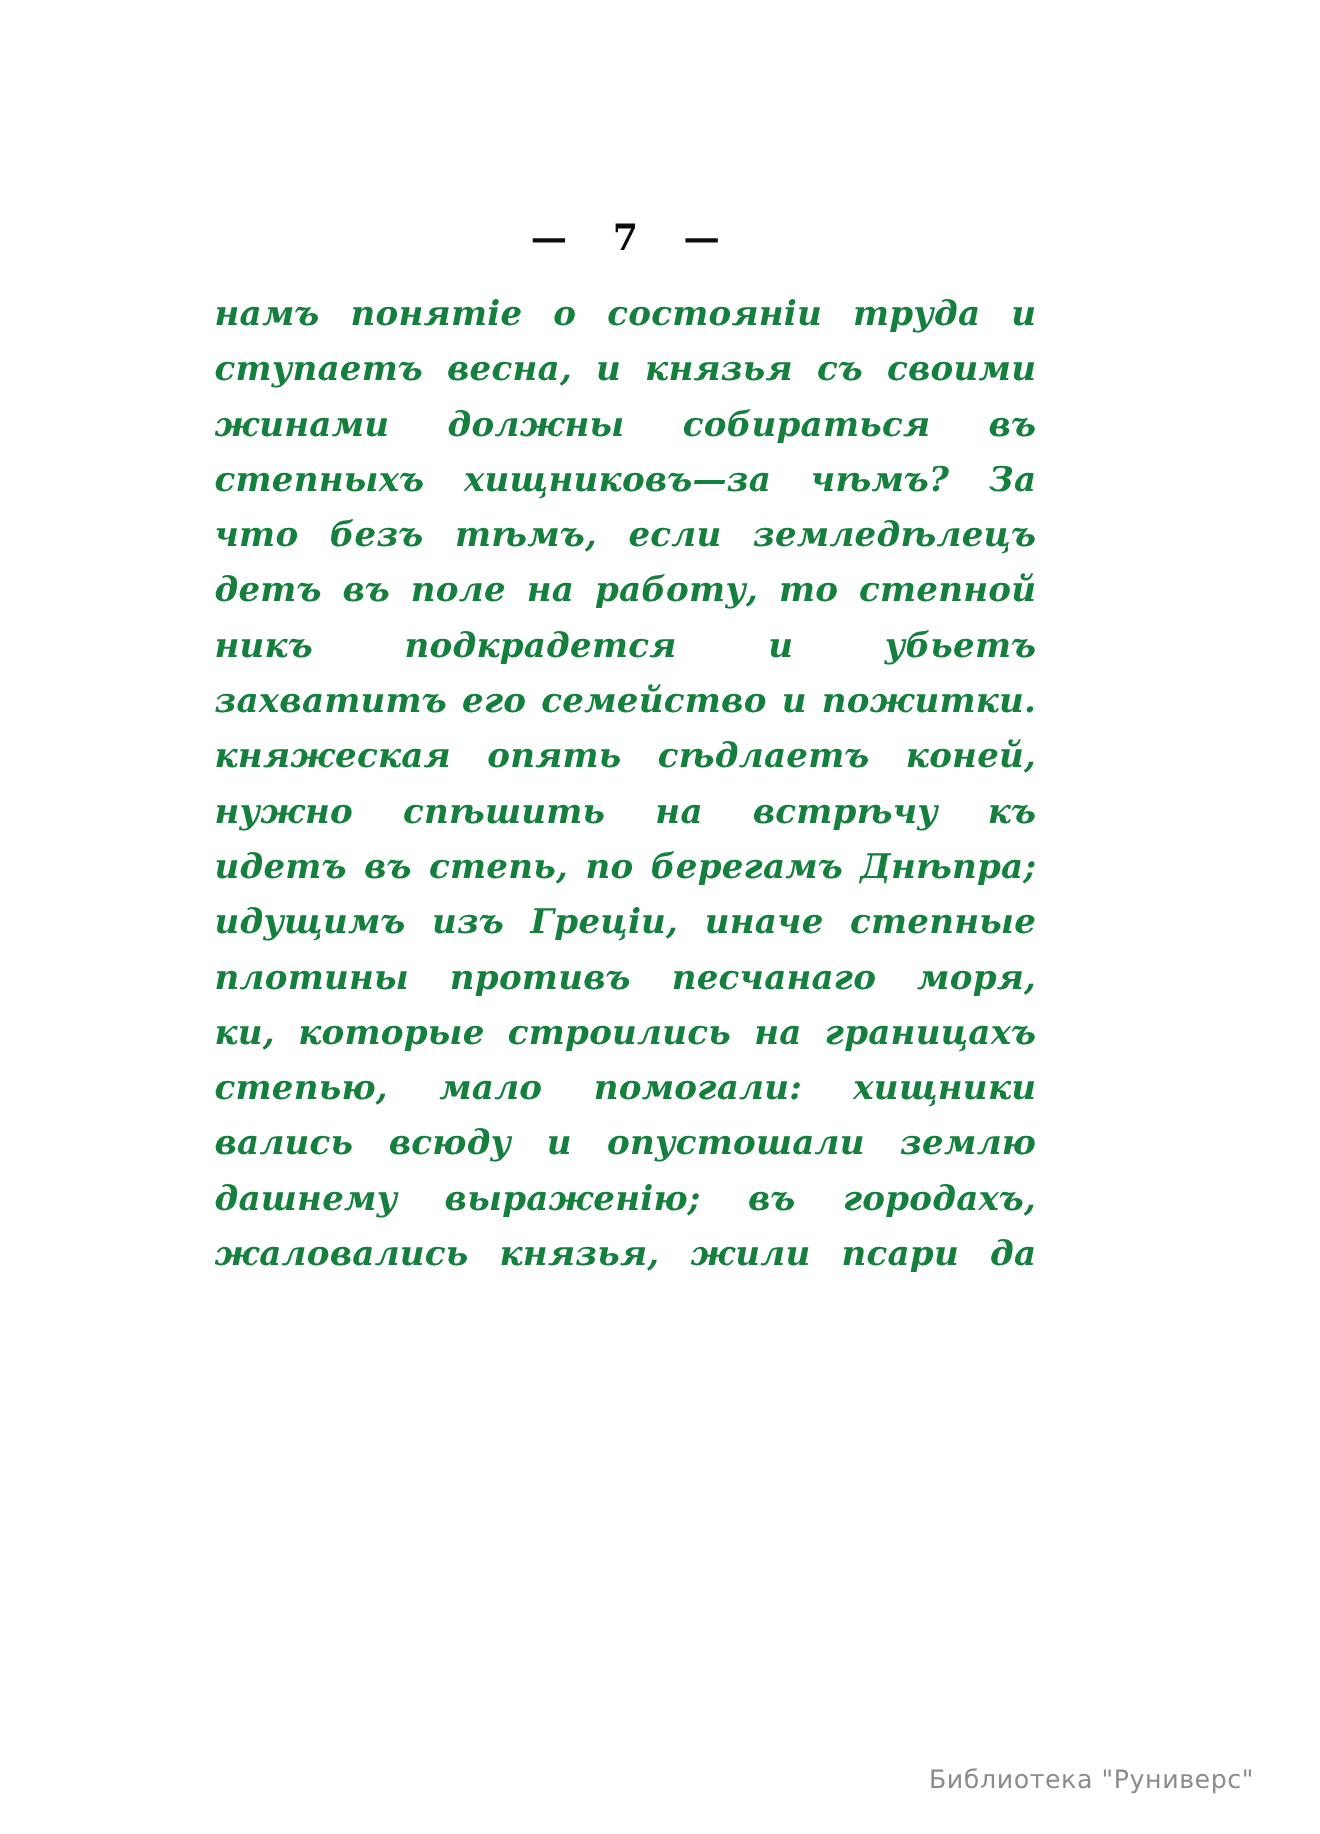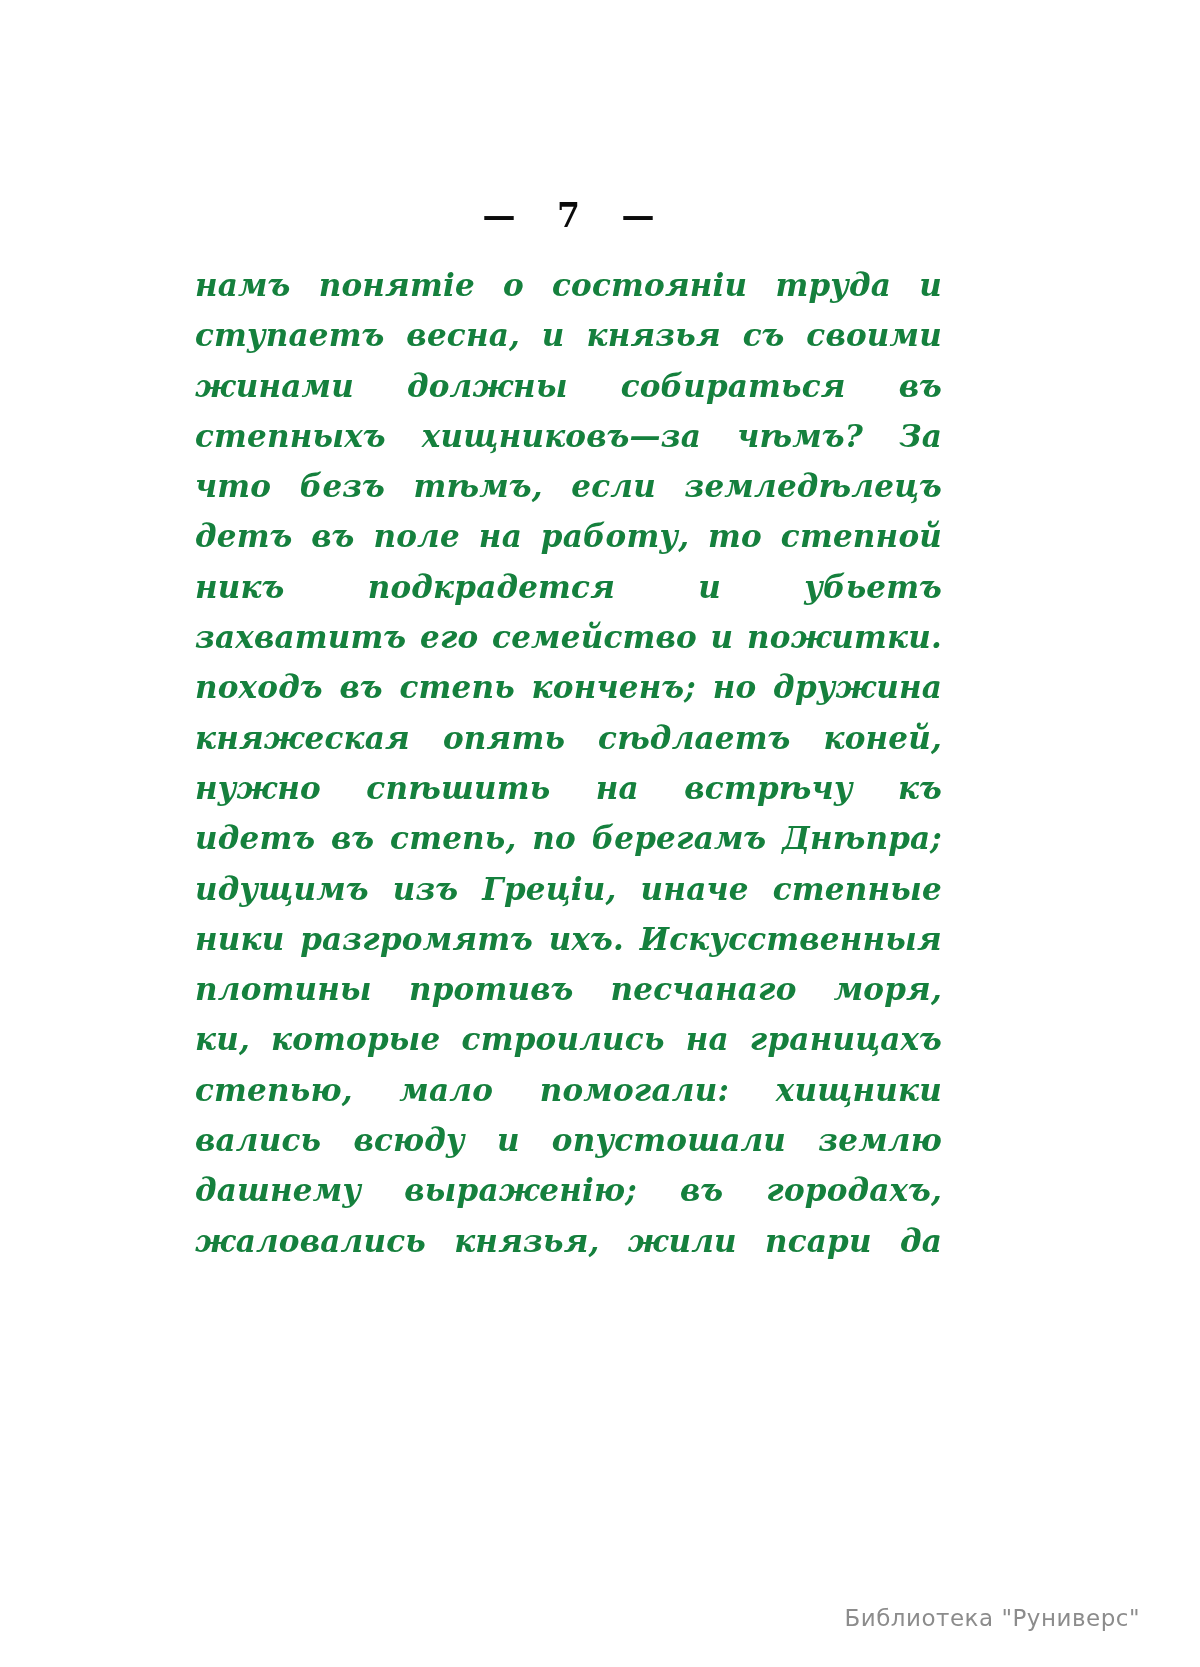--- a/index.html
+++ b/index.html
@@ -67,26 +67,24 @@
     <div class="pageheader">— 7 —</div>
     <div class="lines">
         <div class="line">намъ понятіе о состояніи труда и про-</div>
         <div class="line">ступаетъ весна, и князья съ своими дру-</div>
         <div class="line">жинами должны собираться въ походъ на</div>
         <div class="line">степныхъ хищниковъ—за чѣмъ? За тѣмъ,</div>
         <div class="line">что безъ тѣмъ, если земледѣлецъ вый-</div>
         <div class="line">детъ въ поле на работу, то степной хищ-</div>
         <div class="line">никъ подкрадется и убьетъ земледѣльца,</div>
         <div class="line">захватитъ его семейство и пожитки. Одинъ</div>
-        <div class="line">походъ въ степь конченъ; но дружина</div>
         <div class="line">княжеская опять сѣдлаетъ коней, опять</div>
         <div class="line">нужно спѣшить на встрѣчу къ купцамъ,</div>
         <div class="line">идетъ въ степь, по берегамъ Днѣпра; ей</div>
         <div class="line">идущимъ изъ Греціи, иначе степные хищ-</div>
-        <div class="line">ники разгромятъ ихъ. Искусственныя</div>
         <div class="line">плотины противъ песчанаго моря, город-</div>
         <div class="line">ки, которые строились на границахъ съ</div>
         <div class="line">степью, мало помогали: хищники проры-</div>
         <div class="line">вались всюду и опустошали землю—«раз-</div>
         <div class="line">дашнему выраженію; въ городахъ, какъ</div>
         <div class="line">жаловались князья, жили псари да полов-</div>
       </div>
   </div>
   <div class="watermark">Библиотека "Руниверс"</div>
 </div>

